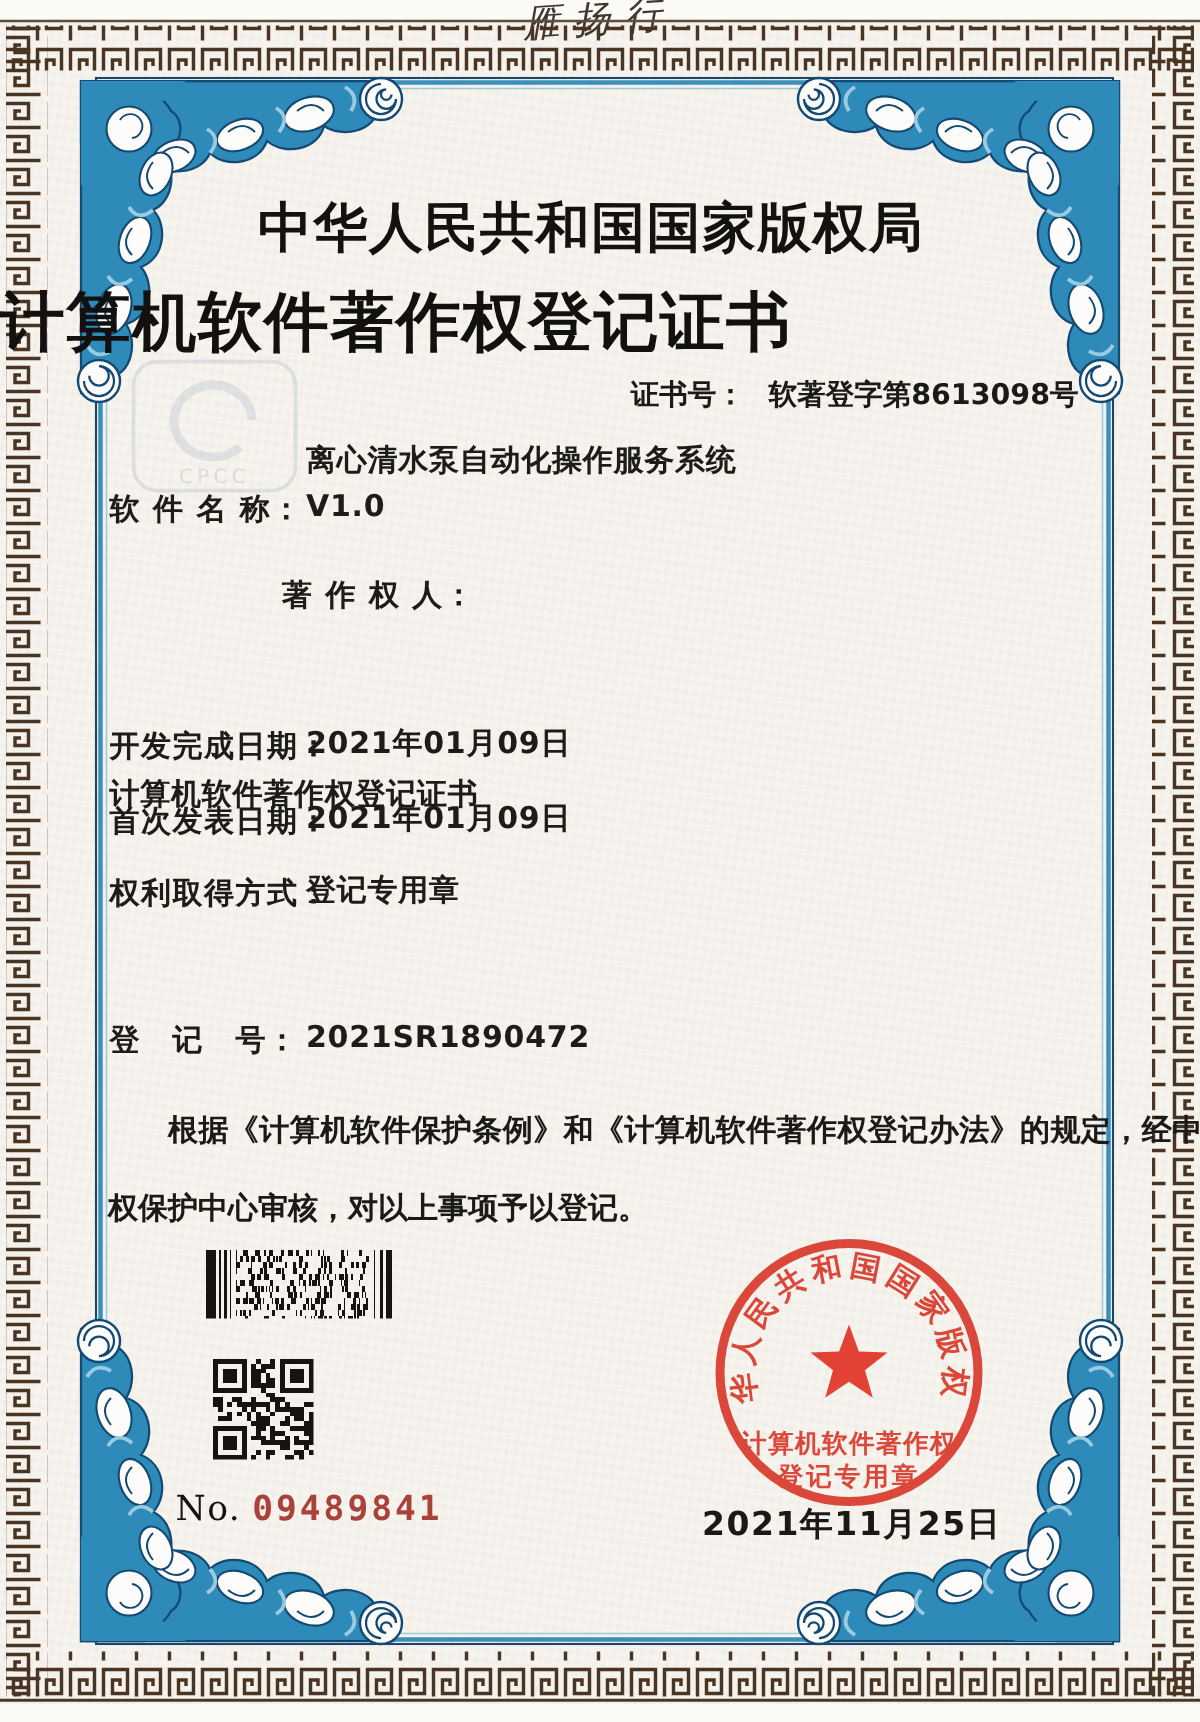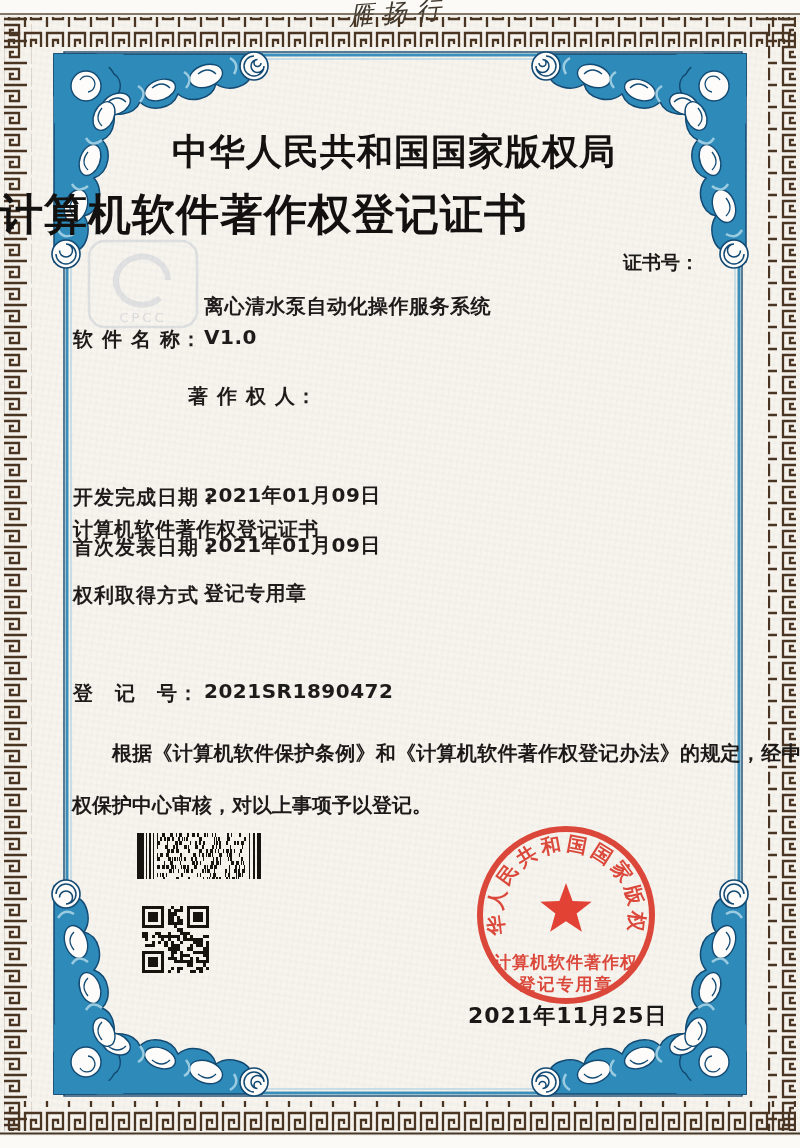--- a/index.html
+++ b/index.html
@@ -25,21 +25,21 @@
     position:absolute;left:0;top:128px;width:788px;text-align:center;
     font-family:"DejaVu Serif", serif;font-weight:bold;
     font-size:36px;letter-spacing:1px;color:#141210;white-space:nowrap;
   }
   .cert-title{
     position:absolute;left:0;top:186px;width:788px;text-align:left;
     font-family:"DejaVu Serif", serif;font-weight:bold;
     font-size:43px;letter-spacing:1px;color:#121110;white-space:nowrap;
   }
   .cert-no{
-    position:absolute;top:250px;right:101px;display:flex;gap:16px;
+    position:absolute;top:250px;right:81px;display:flex;gap:16px;
     font-size:19px;font-weight:bold;color:#1c1a18;white-space:nowrap;
   }
   .wm{position:absolute;left:86px;top:238px;width:114px;height:100px;opacity:.55;}
   .row{position:absolute;left:73px;display:flex;align-items:flex-end;white-space:nowrap;}
   .row .lab{width:131px;font-size:20px;font-weight:bold;letter-spacing:1px;flex:0 0 131px;}
   .row .val{font-size:20px;font-weight:bold;letter-spacing:.5px;line-height:31px;}
   .row .val .v2{display:block;}
   .statement{
     position:absolute;left:72px;top:727px;width:770px;
     font-size:20px;font-weight:bold;line-height:52px;
@@ -149,20 +149,21 @@
       <rect x="3" y="3" width="108" height="86" rx="16" fill="none" stroke="rgba(145,160,182,0.45)" stroke-width="2.5"></rect>
       <path d="M82,42 a26,24 0 1 0 -8,18" fill="none" stroke="rgba(145,160,182,0.40)" stroke-width="6"></path>
       <text x="57" y="84" text-anchor="middle" font-size="13" letter-spacing="3" fill="rgba(145,160,182,0.50)" font-family="DejaVu Sans, sans-serif">CPCC</text>
     </svg>
 
     <div class="authority">中华人民共和国国家版权局</div>
     <div class="cert-title">计算机软件著作权登记证书</div>
 
     <div class="cert-no">
       <span>证书号：</span>
+      <span>软著登字第8613098号</span>
     </div>
 
     <div class="row" style="top:291px;">
       <span class="lab">软 件 名 称：</span>
       <span class="val"><span>离心清水泵自动化操作服务系统</span><span class="v2">V1.0</span></span>
     </div>
 
     <div class="row" style="top:383px;flex-direction:column;">
       <span class="lab">著 作 权 人：</span>
       <span class="val">计算机软件著作权登记证书</span>
@@ -600,16 +601,20 @@
           <rect x="5" y="20" width="1" height="1" fill="#17130f"></rect>
           <rect x="6" y="14" width="1" height="1" fill="#17130f"></rect>
           <rect x="6" y="15" width="1" height="1" fill="#17130f"></rect>
           <rect x="6" y="16" width="1" height="1" fill="#17130f"></rect>
           <rect x="6" y="17" width="1" height="1" fill="#17130f"></rect>
           <rect x="6" y="18" width="1" height="1" fill="#17130f"></rect>
           <rect x="6" y="19" width="1" height="1" fill="#17130f"></rect>
           <rect x="6" y="20" width="1" height="1" fill="#17130f"></rect>
         </svg></div>
 
+    <div class="serial">
+      <span class="pfx">No.</span>
+      <span class="num">09489841</span>
+    </div>
 
     <div class="issue-date">2021年11月25日</div>
   </div>
 </div>
 
 </body></html>

